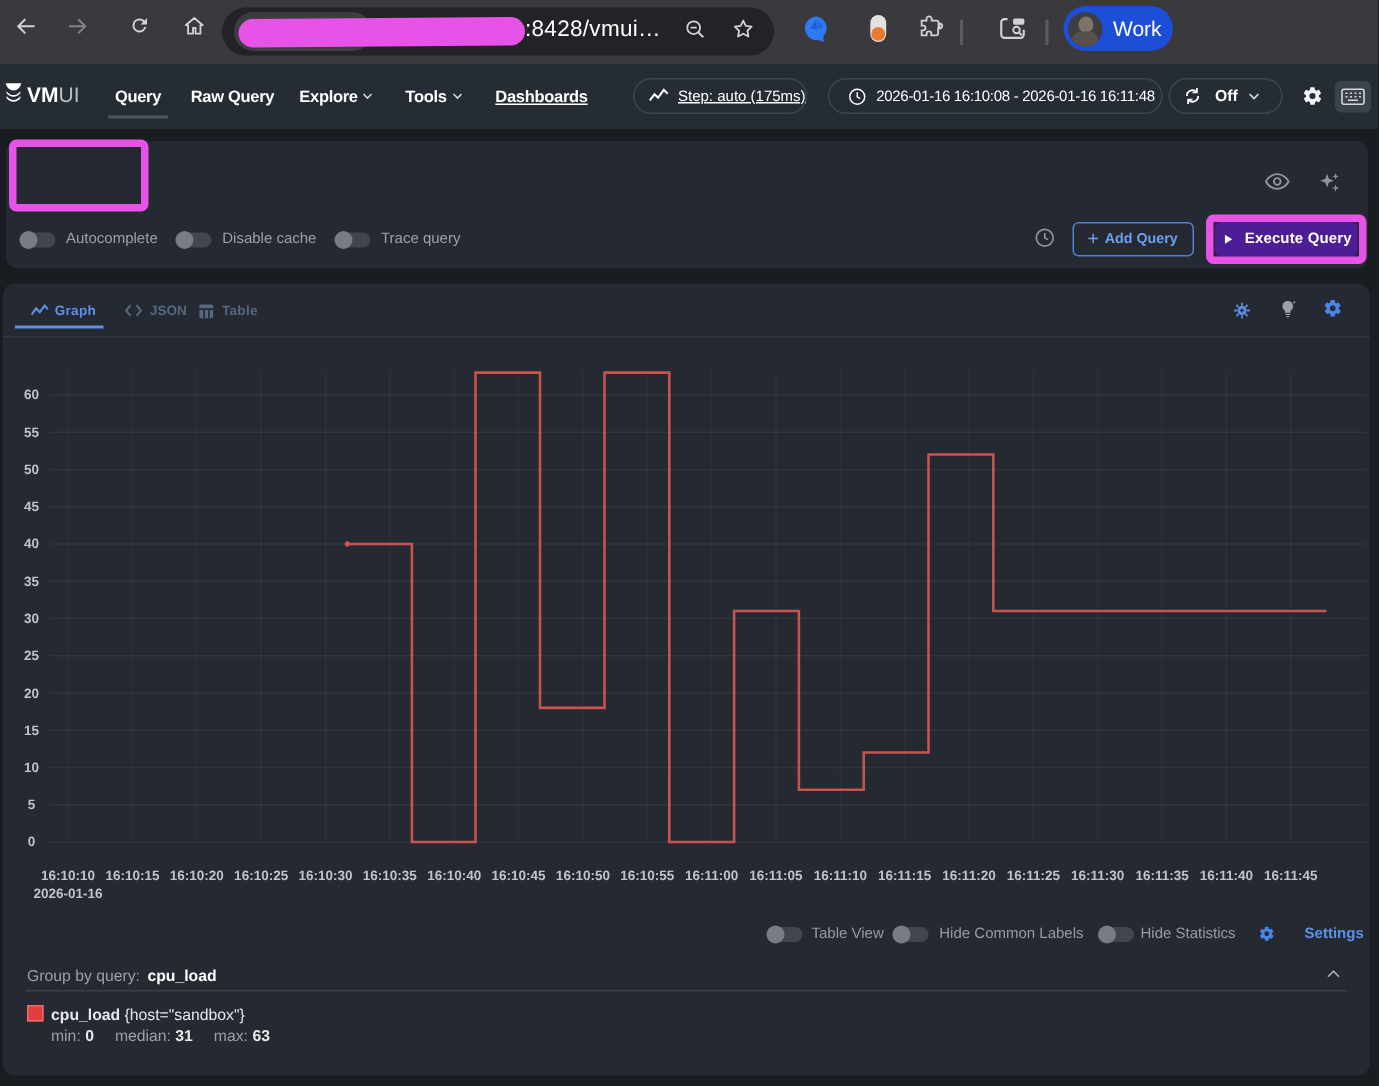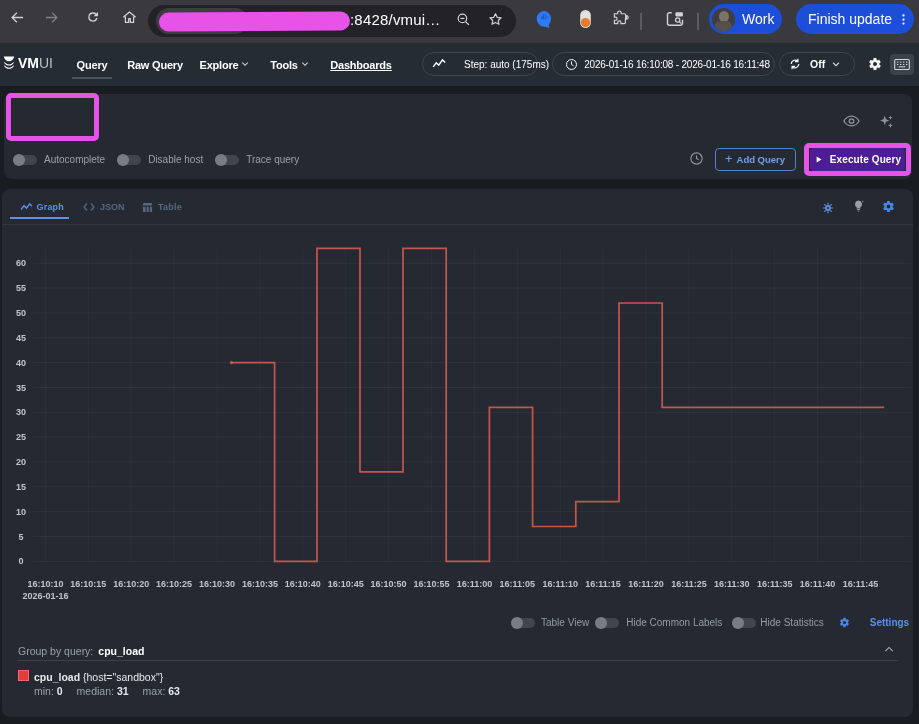--- a/index.html
+++ b/index.html
@@ -111,28 +111,20 @@
         </svg>
     </div>
     <div style="position:absolute;left:697px;top:13px;width:1.5px;height:17px;background:#5c5b5e;"></div>
     <div class="bluepill" style="left:709px;width:73px;">
       <div style="width:23px;height:23px;border-radius:50%;background:#3e3e40;margin-left:3px;overflow:hidden;position:relative;">
         <div style="position:absolute;left:6.5px;top:3px;width:10px;height:11px;border-radius:50%;background:#7c7468;"></div>
         <div style="position:absolute;left:3px;top:13px;width:17px;height:11px;border-radius:8px;background:#57504a;"></div>
       </div>
       <span style="margin-left:7px;">Work</span>
     </div>
-    <div class="bluepill" style="left:796px;width:118px;">
-      <span style="margin-left:12px;">Finish update</span>
-      <svg width="15" height="15" viewBox="0 0 24 24" style="margin-left:4px;">
-          <circle cx="12" cy="5.5" r="1.8" fill="#fff"></circle>
-          <circle cx="12" cy="12" r="1.8" fill="#fff"></circle>
-          <circle cx="12" cy="18.5" r="1.8" fill="#fff"></circle>
-        </svg>
-    </div>
   </div>
 
   <div id="appbar">
     <div style="position:absolute;left:3px;top:12px;">
       <svg width="12" height="13" viewBox="0 0 24 26">
         <path d="M1.5 1 L22.5 1 C21 7 17 10.5 12 10.5 C7 10.5 3 7 1.5 1 Z" fill="#fff"></path>
         <path d="M2.8 11.5 C5.6 15 8.5 16.8 12 16.8 C15.5 16.8 18.4 15 21.2 11.5 L21.2 14.4 C18.7 17.4 15.7 19 12 19 C8.3 19 5.3 17.4 2.8 14.4 Z" fill="#fff"></path>
         <path d="M2.8 18 C5.6 21.5 8.5 23.3 12 23.3 C15.5 23.3 18.4 21.5 21.2 18 L21.2 20.9 C18.7 23.9 15.7 25.5 12 25.5 C8.3 25.5 5.3 23.9 2.8 20.9 Z" fill="#fff"></path>
       </svg>
     </div>
@@ -147,21 +139,21 @@
     <div class="nav" style="left:270px;width:28px;">Tools</div>
     <svg class="abs" style="left:301px;top:17px;" width="8" height="8" viewBox="0 0 24 24">
         <path d="M4 8l8 8 8-8" fill="none" stroke="#d7d8da" stroke-width="3.2"></path>
       </svg>
     <div class="nav" style="left:331px;width:60px;text-decoration:underline;">Dashboards</div>
 
     <div class="chip" style="left:422px;width:116px;">
       <svg width="14" height="12" viewBox="0 0 24 20" style="margin-left:9px;flex:none;">
           <path d="M2 15l5.5-7 4 4 6.5-9 4.5 4.5" fill="none" stroke="#fff" stroke-width="2.4"></path>
         </svg>
-      <span style="margin-left:18px;">Step: auto (175ms)</span>
+      <span style="margin-left:6px;text-decoration:underline;">Step: auto (175ms)</span>
     </div>
     <div class="chip" style="left:552px;width:223px;justify-content:center;">
       <svg width="13" height="13" viewBox="0 0 24 24" style="margin-left:8px;flex:none;">
           <circle cx="12" cy="12" r="9.2" fill="none" stroke="#fff" stroke-width="1.8"></circle>
           <path d="M12 6.5V12l3.7 2.4" fill="none" stroke="#fff" stroke-width="1.8"></path>
         </svg>
       <span style="margin-left:6px;font-size:10px;letter-spacing:-0.2px;">2026-01-16 16:10:08 - 2026-01-16 16:11:48</span>
     </div>
     <div class="chip" style="left:779px;width:76px;">
       <svg width="14" height="14" viewBox="0 0 24 24" style="margin-left:8px;flex:none;">
@@ -201,21 +193,21 @@
         </svg>
     </div>
     <div class="toggrow" style="left:9px;top:60px;font-size:10px;color:#9aa1a9;">
       <span class="switch">
           <span class="knob"></span>
         </span>
         <span style="margin-left:7px;">Autocomplete</span>
       <span class="switch" style="margin-left:12px;">
           <span class="knob"></span>
         </span>
-        <span style="margin-left:7px;">Disable host</span>
+        <span style="margin-left:7px;">Disable cache</span>
       <span class="switch" style="margin-left:12px;">
           <span class="knob"></span>
         </span>
         <span style="margin-left:7px;">Trace query</span>
     </div>
     <div style="position:absolute;left:685px;top:57px;">
       <svg width="15" height="15" viewBox="0 0 24 24">
           <circle cx="12" cy="12" r="9" fill="none" stroke="#8e959e" stroke-width="1.8"></circle>
           <path d="M12 7v5l3.4 2" fill="none" stroke="#8e959e" stroke-width="1.8"></path>
         </svg>
@@ -237,21 +229,21 @@
         </svg>
       Graph
     </div>
     <div style="position:absolute;left:8px;top:28px;width:59px;height:2px;background:#5d90e8;"></div>
     <div class="tab" style="left:81px;color:#56687f;letter-spacing:0;">
       <svg width="12" height="10" viewBox="0 0 24 18" style="margin-right:5px;">
           <path d="M8 2 2 9l6 7M16 2l6 7-6 7" fill="none" stroke="#56687f" stroke-width="2.6"></path>
         </svg>
       JSON
     </div>
-    <div class="tab" style="left:140px;color:#56687f;justify-content:center;">
+    <div class="tab" style="left:130px;color:#56687f;justify-content:center;">
       <svg width="11" height="11" viewBox="0 0 24 24" style="margin-right:5px;">
           <rect x="2" y="2" width="20" height="20" rx="2" fill="#56687f"></rect>
           <path d="M2 9h20M9 9v13M16 9v13" stroke="#252a32" stroke-width="2.4"></path>
         </svg>
       Table
     </div>
     <div style="position:absolute;left:820px;top:11px;">
       <svg width="12" height="12" viewBox="0 0 24 24">
           <path d="M12 1.5v4M12 18.5v4M1.5 12h4M18.5 12h4M4.6 4.6l2.8 2.8M16.6 16.6l2.8 2.8M19.4 4.6l-2.8 2.8M7.4 16.6l-2.8 2.8" stroke="#5d90e8" stroke-width="2.4"></path>
           <circle cx="12" cy="12" r="6" fill="#5d90e8"></circle>

